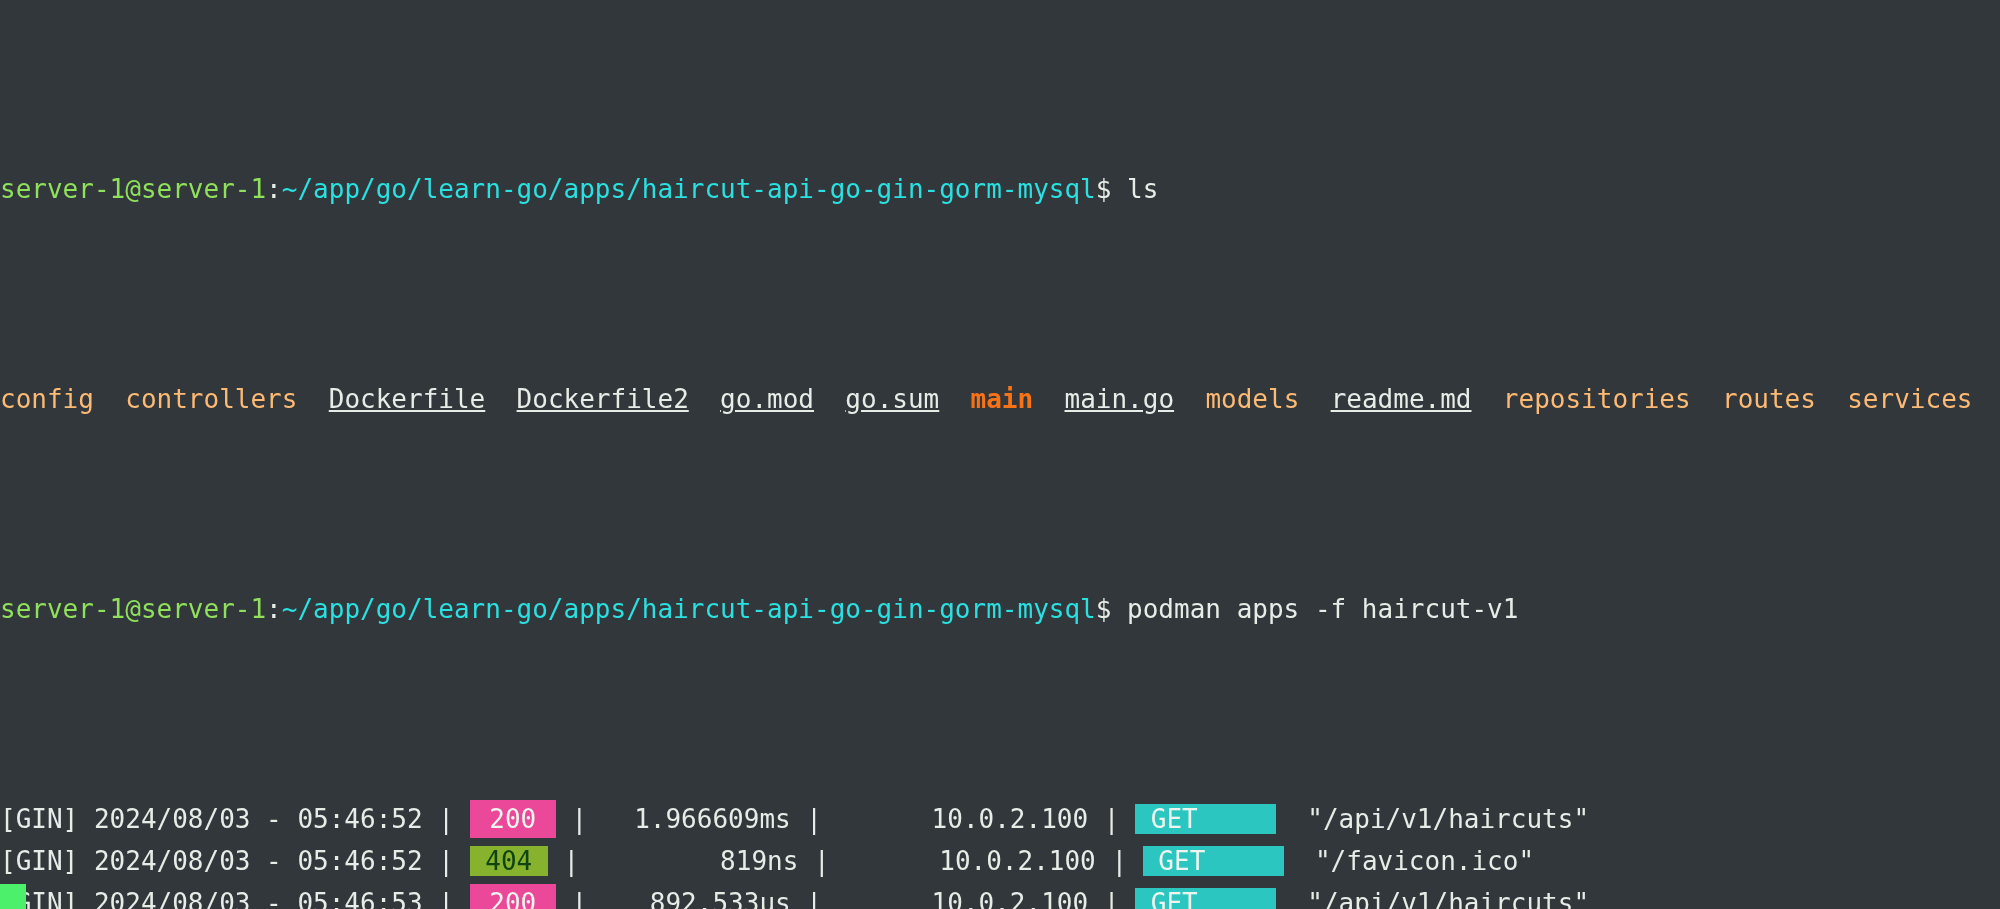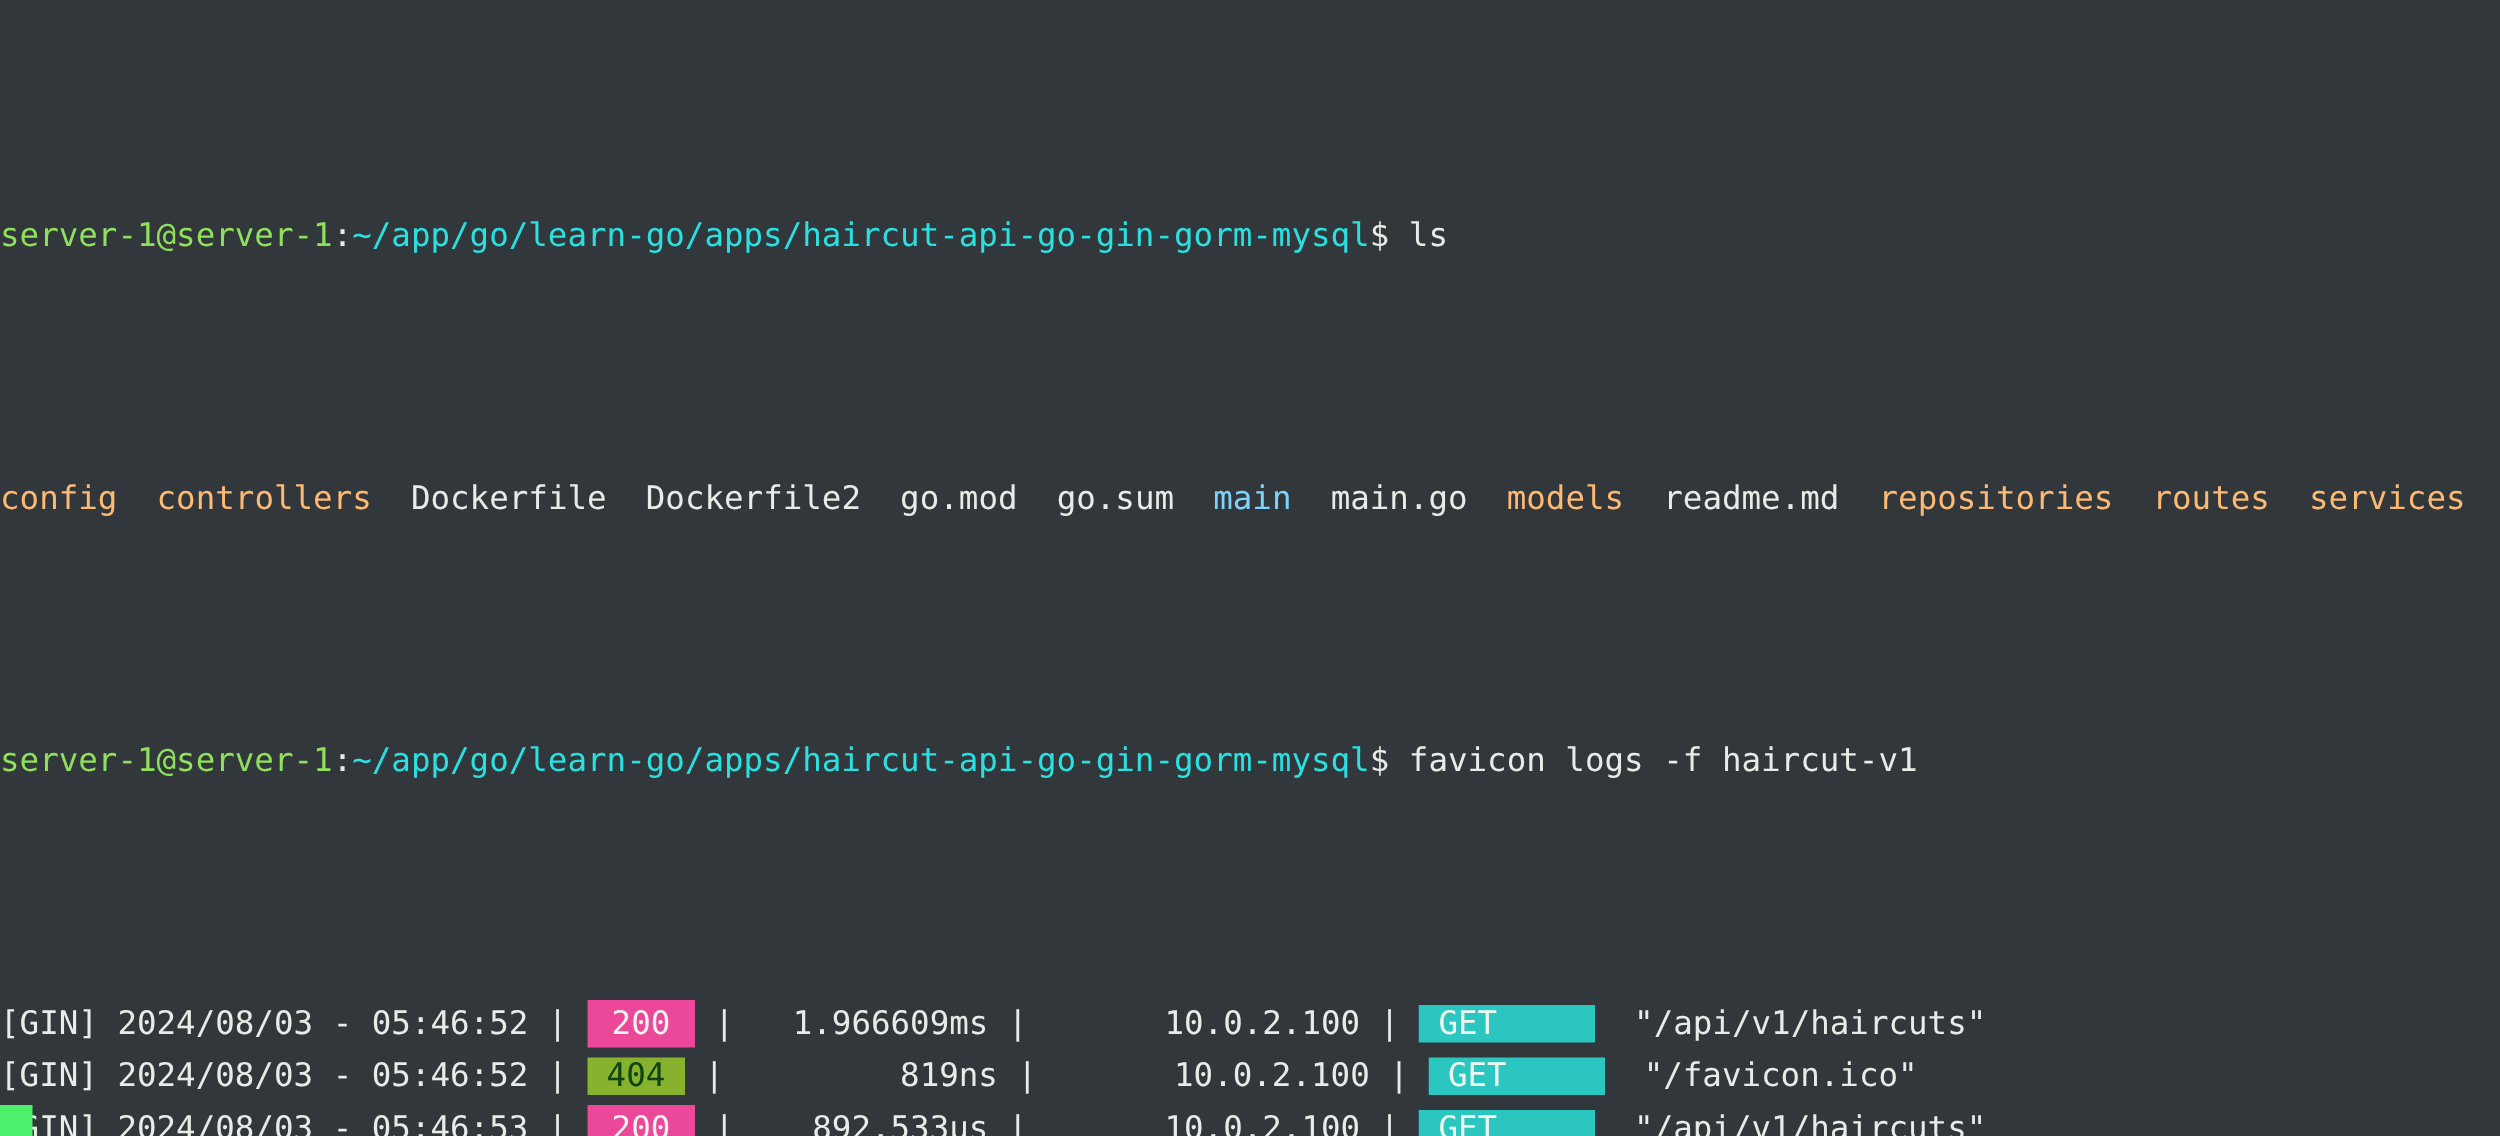--- a/index.html
+++ b/index.html
@@ -35,22 +35,22 @@
   }
   
   .userhost { color: #8fe05a; }
   .colon    { color: #e6ece6; }
   .path     { color: #2ae0e0; }
   .dollar   { color: #e6ece6; }
   .cmd      { color: #e6ece6; }
 
   
   .dir      { color: #fdba74; }
-  .exec     { color: #7dd3fc; }
-  .file     { color: #e6ece6; }
+  .exec     { color: #f97316; font-weight: bold; }
+  .file     { color: #e6ece6; text-decoration: underline; }
 
   
   .plain    { color: #e6ece6; }
   .badge200 {
     background: #ec4899;
     color: #eef5ee;
     padding: 4px;
   }
   .badge404 {
     background: #86b22e;
@@ -77,19 +77,19 @@
 
 <div id="terminal">
 
   
   <div class="line"><span class="userhost">server-1@server-1</span><span class="colon">:</span><span class="path">~/app/go/learn-go/apps/haircut-api-go-gin-gorm-mysql</span><span class="dollar">$ </span><span class="cmd">ls</span></div>
 
   
   <div class="line" id="ls-line"><span class="dir">config</span><span class="plain">  </span><span class="dir">controllers</span><span class="plain">  </span><span class="file">Dockerfile</span><span class="plain">  </span><span class="file">Dockerfile2</span><span class="plain">  </span><span class="file">go.mod</span><span class="plain">  </span><span class="file">go.sum</span><span class="plain">  </span><span class="exec">main</span><span class="plain">  </span><span class="file">main.go</span><span class="plain">  </span><span class="dir">models</span><span class="plain">  </span><span class="file">readme.md</span><span class="plain">  </span><span class="dir">repositories</span><span class="plain">  </span><span class="dir">routes</span><span class="plain">  </span><span class="dir">services</span></div>
 
   
-  <div class="line"><span class="userhost">server-1@server-1</span><span class="colon">:</span><span class="path">~/app/go/learn-go/apps/haircut-api-go-gin-gorm-mysql</span><span class="dollar">$ </span><span class="cmd">favicon logs -f haircut-v1</span></div>
+  <div class="line"><span class="userhost">server-1@server-1</span><span class="colon">:</span><span class="path">~/app/go/learn-go/apps/haircut-api-go-gin-gorm-mysql</span><span class="dollar">$ </span><span class="cmd">podman apps -f haircut-v1</span></div>
 
   
   <div id="log-lines"><div class="line"><span class="plain">[GIN] 2024/08/03 - 05:46:52 | </span><span class="badge200"> 200 </span><span class="plain"> |   1.966609ms |       10.0.2.100 | </span><span class="badgeget"> GET     </span><span class="plain">  "/api/v1/haircuts"</span></div><div class="line"><span class="plain">[GIN] 2024/08/03 - 05:46:52 | </span><span class="badge404"> 404 </span><span class="plain"> |         819ns |       10.0.2.100 | </span><span class="badgeget"> GET     </span><span class="plain">  "/favicon.ico"</span></div><div class="line"><span class="plain">[GIN] 2024/08/03 - 05:46:53 | </span><span class="badge200"> 200 </span><span class="plain"> |    892.533µs |       10.0.2.100 | </span><span class="badgeget"> GET     </span><span class="plain">  "/api/v1/haircuts"</span></div></div>
 
   <div class="cursor"></div>
 </div>
 
 </body></html>

